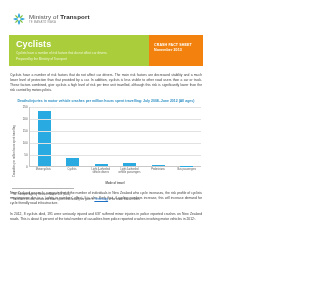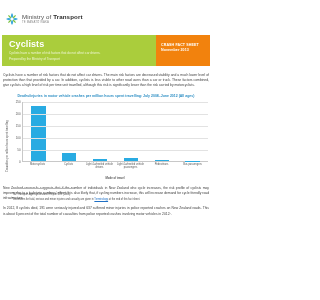--- a/index.html
+++ b/index.html
@@ -13,21 +13,21 @@
     font-family: "Liberation Sans", sans-serif;
     color: #3a3a3a;
     overflow: hidden;
     position: relative;
   }
   .page {
     width: 212px;
     height: 211px;
     position: relative;
     box-sizing: border-box;
-    padding: 0 2px;
+    padding: 0 9px;
   }
 
   
   .logo-row {
     display: flex;
     align-items: center;
     padding-top: 11px;
     padding-left: 3px;
     height: 16px;
   }

